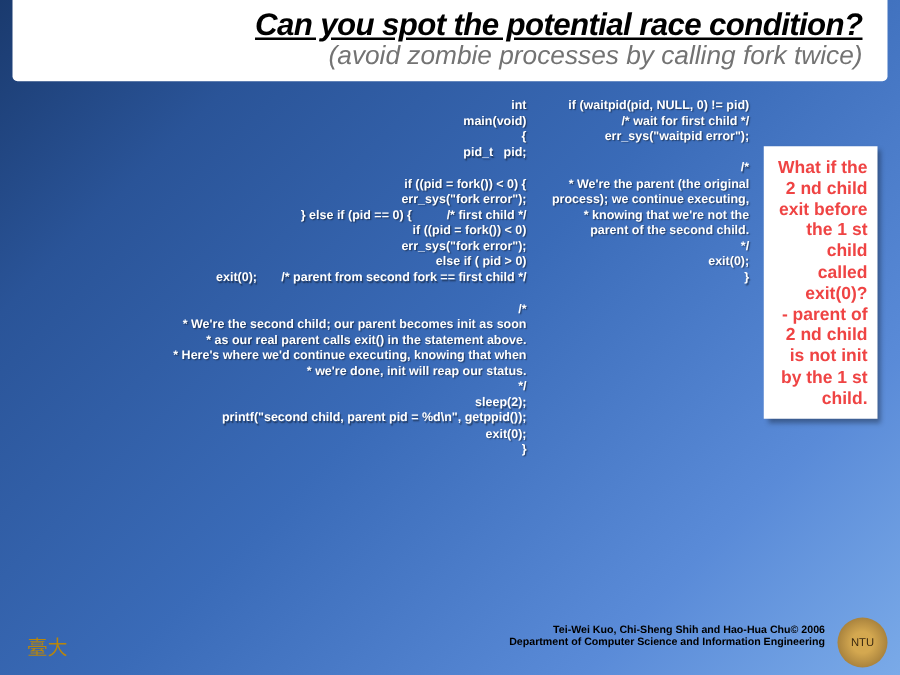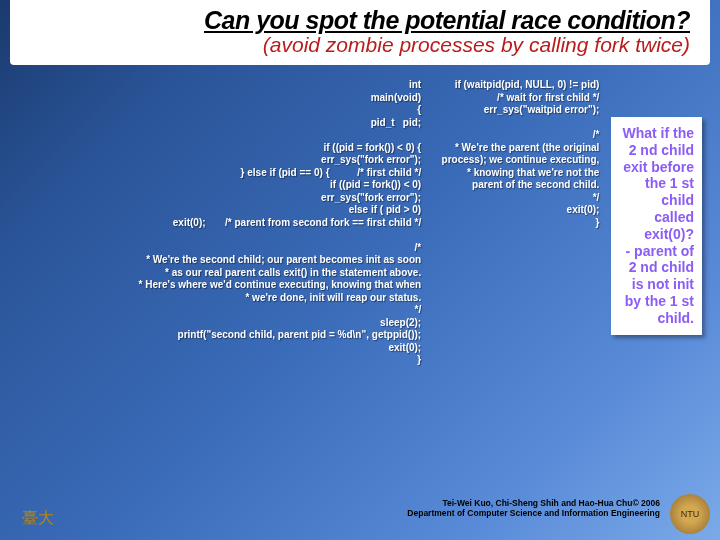--- a/index.html
+++ b/index.html
@@ -25,21 +25,21 @@
   .title-main {
     font-size: 25px;
     font-weight: bold;
     color: #000;
     font-style: italic;
     text-decoration: underline;
     letter-spacing: -0.5px;
   }
   .title-sub {
     font-size: 21px;
-    color: #b91c1c;
+    color: #737373;
     font-style: italic;
     margin-top: -2px;
   }
   .content {
     display: flex;
     padding: 14px 18px 0 18px;
     gap: 12px;
   }
   .left-col {
     flex: 1.5;
@@ -66,21 +66,21 @@
     color: #fff;
     line-height: 1.25;
     white-space: pre;
     text-shadow: 1px 1px 1px rgba(0,0,0,0.45);
   }
   .question-box {
     background: #fff;
     padding: 8px 8px;
     font-size: 14px;
     font-weight: bold;
-    color: #8b5cf6;
+    color: #ef4444;
     line-height: 1.2;
     box-shadow: 3px 3px 4px rgba(0,0,0,0.35);
     margin-top: auto;
     margin-bottom: 32px;
   }
   .footer {
     position: absolute;
     bottom: 22px;
     right: 60px;
     text-align: right;

